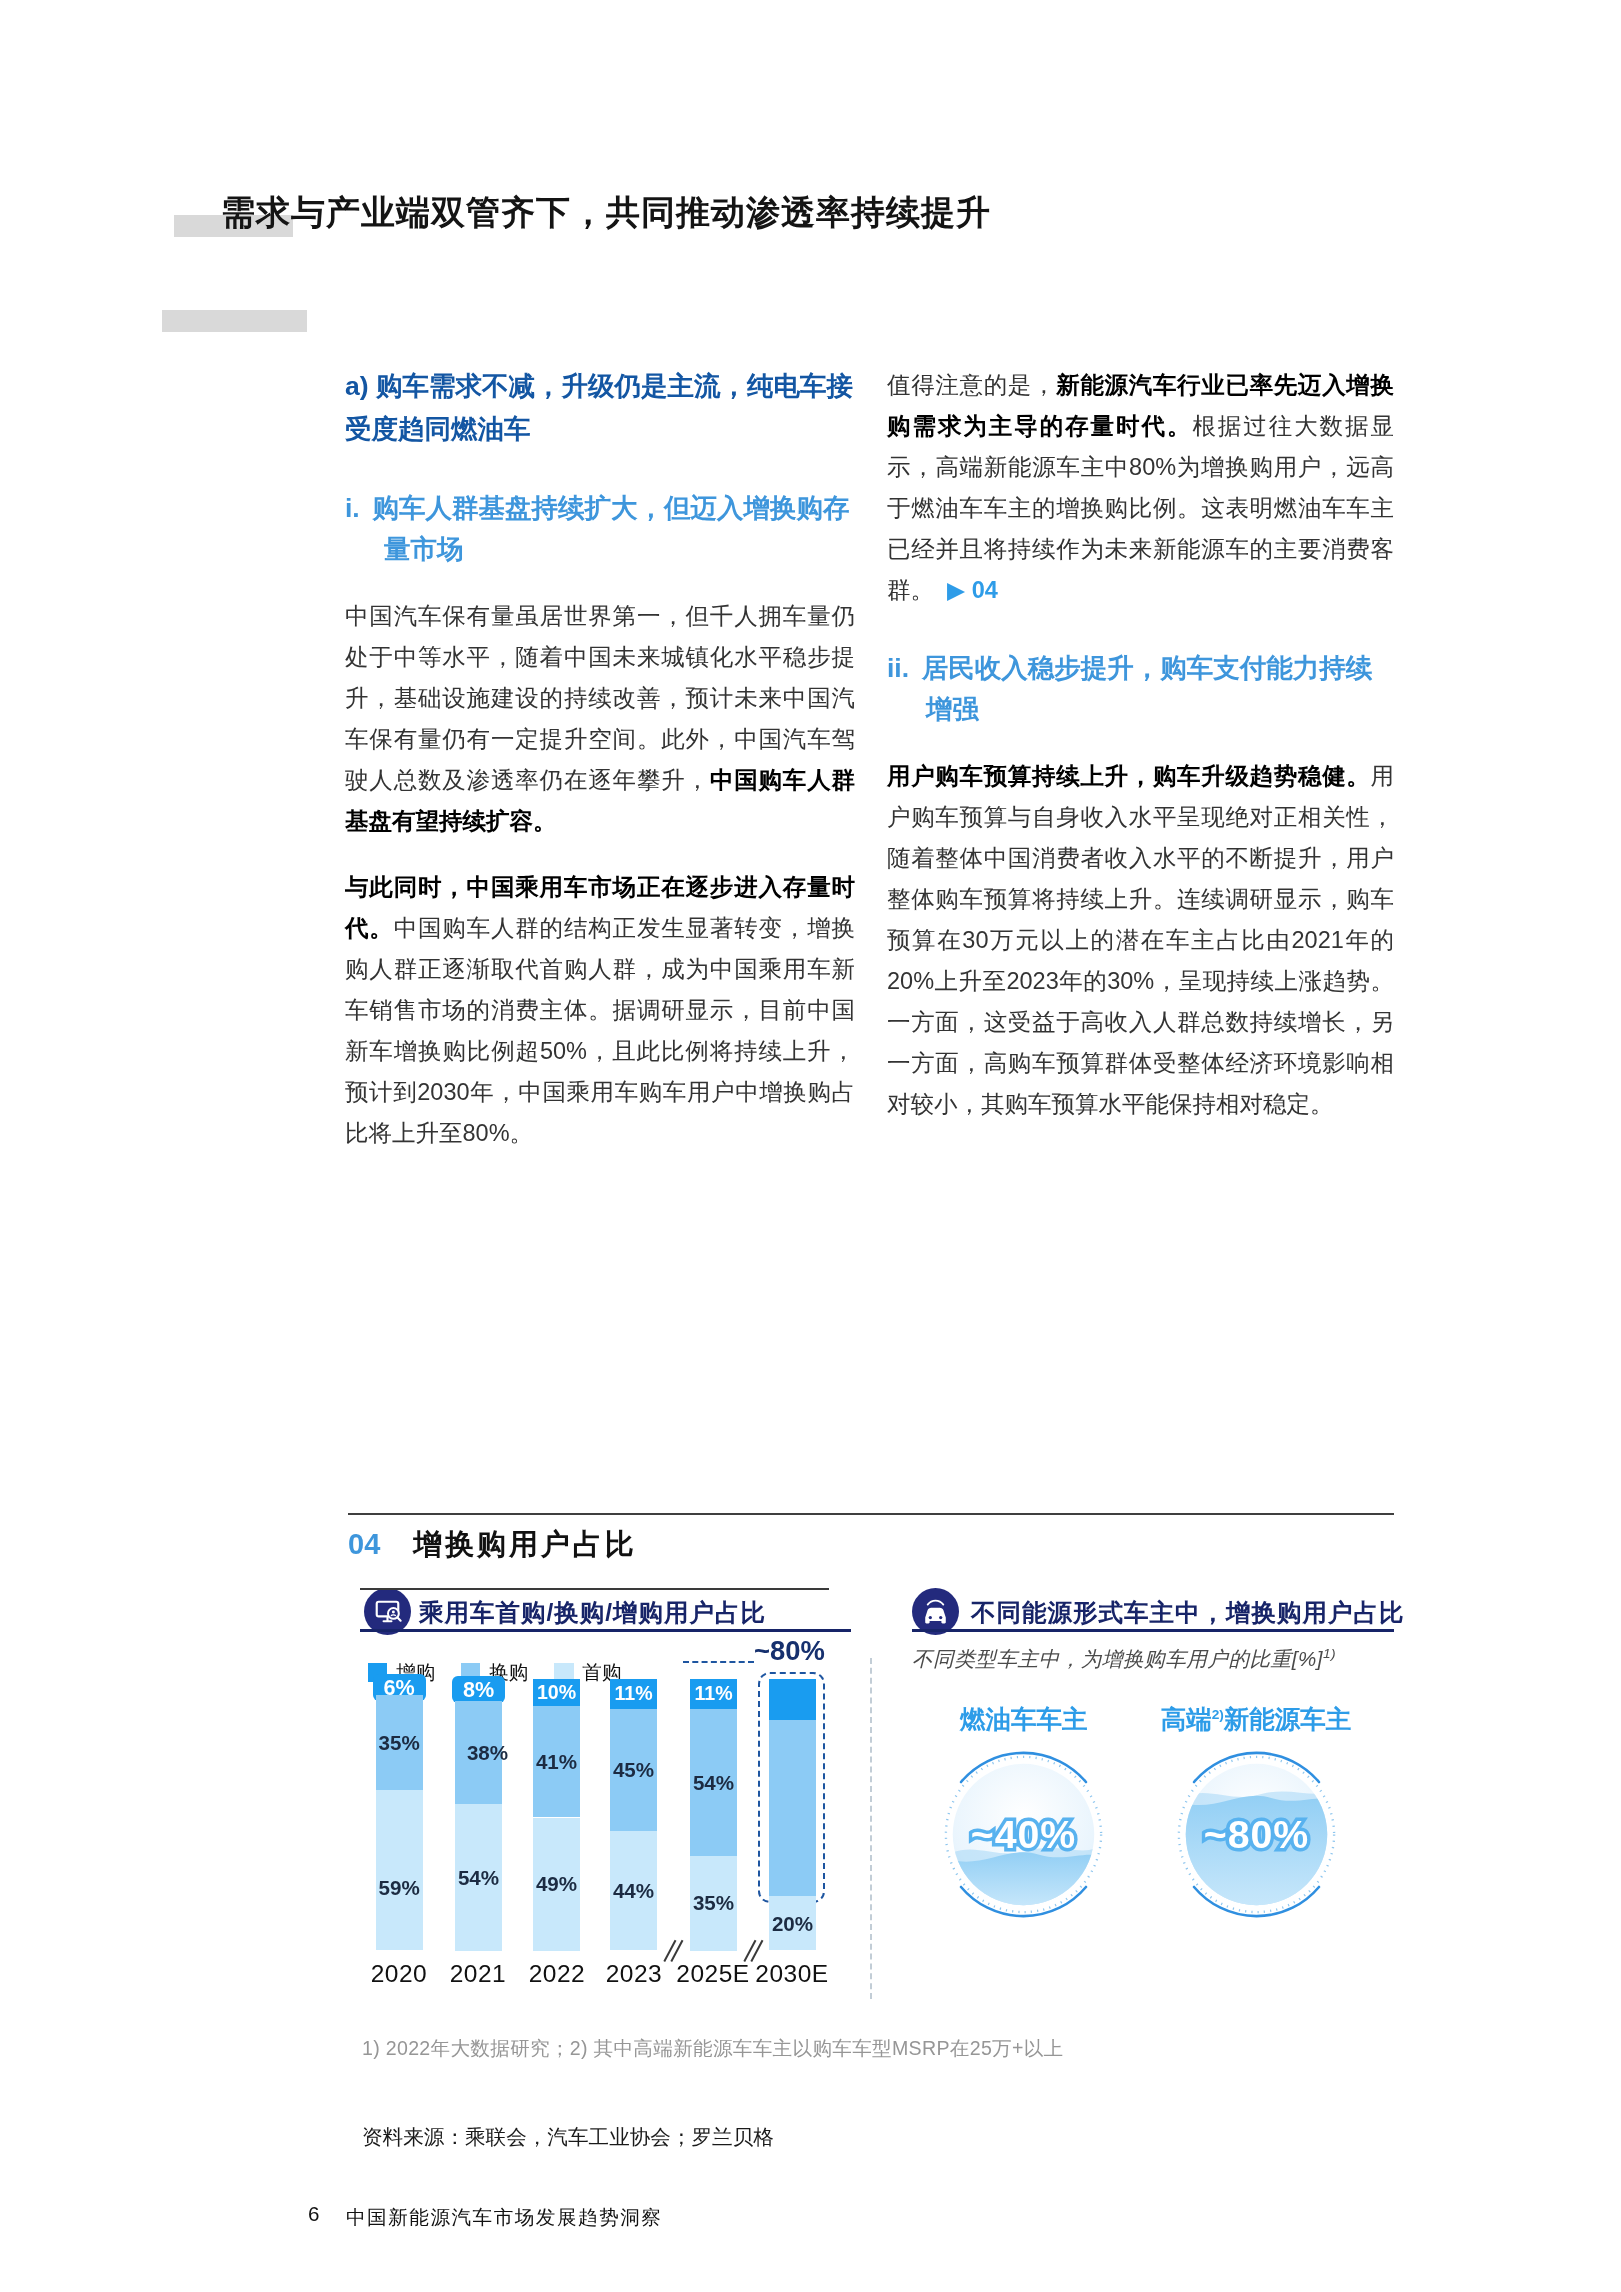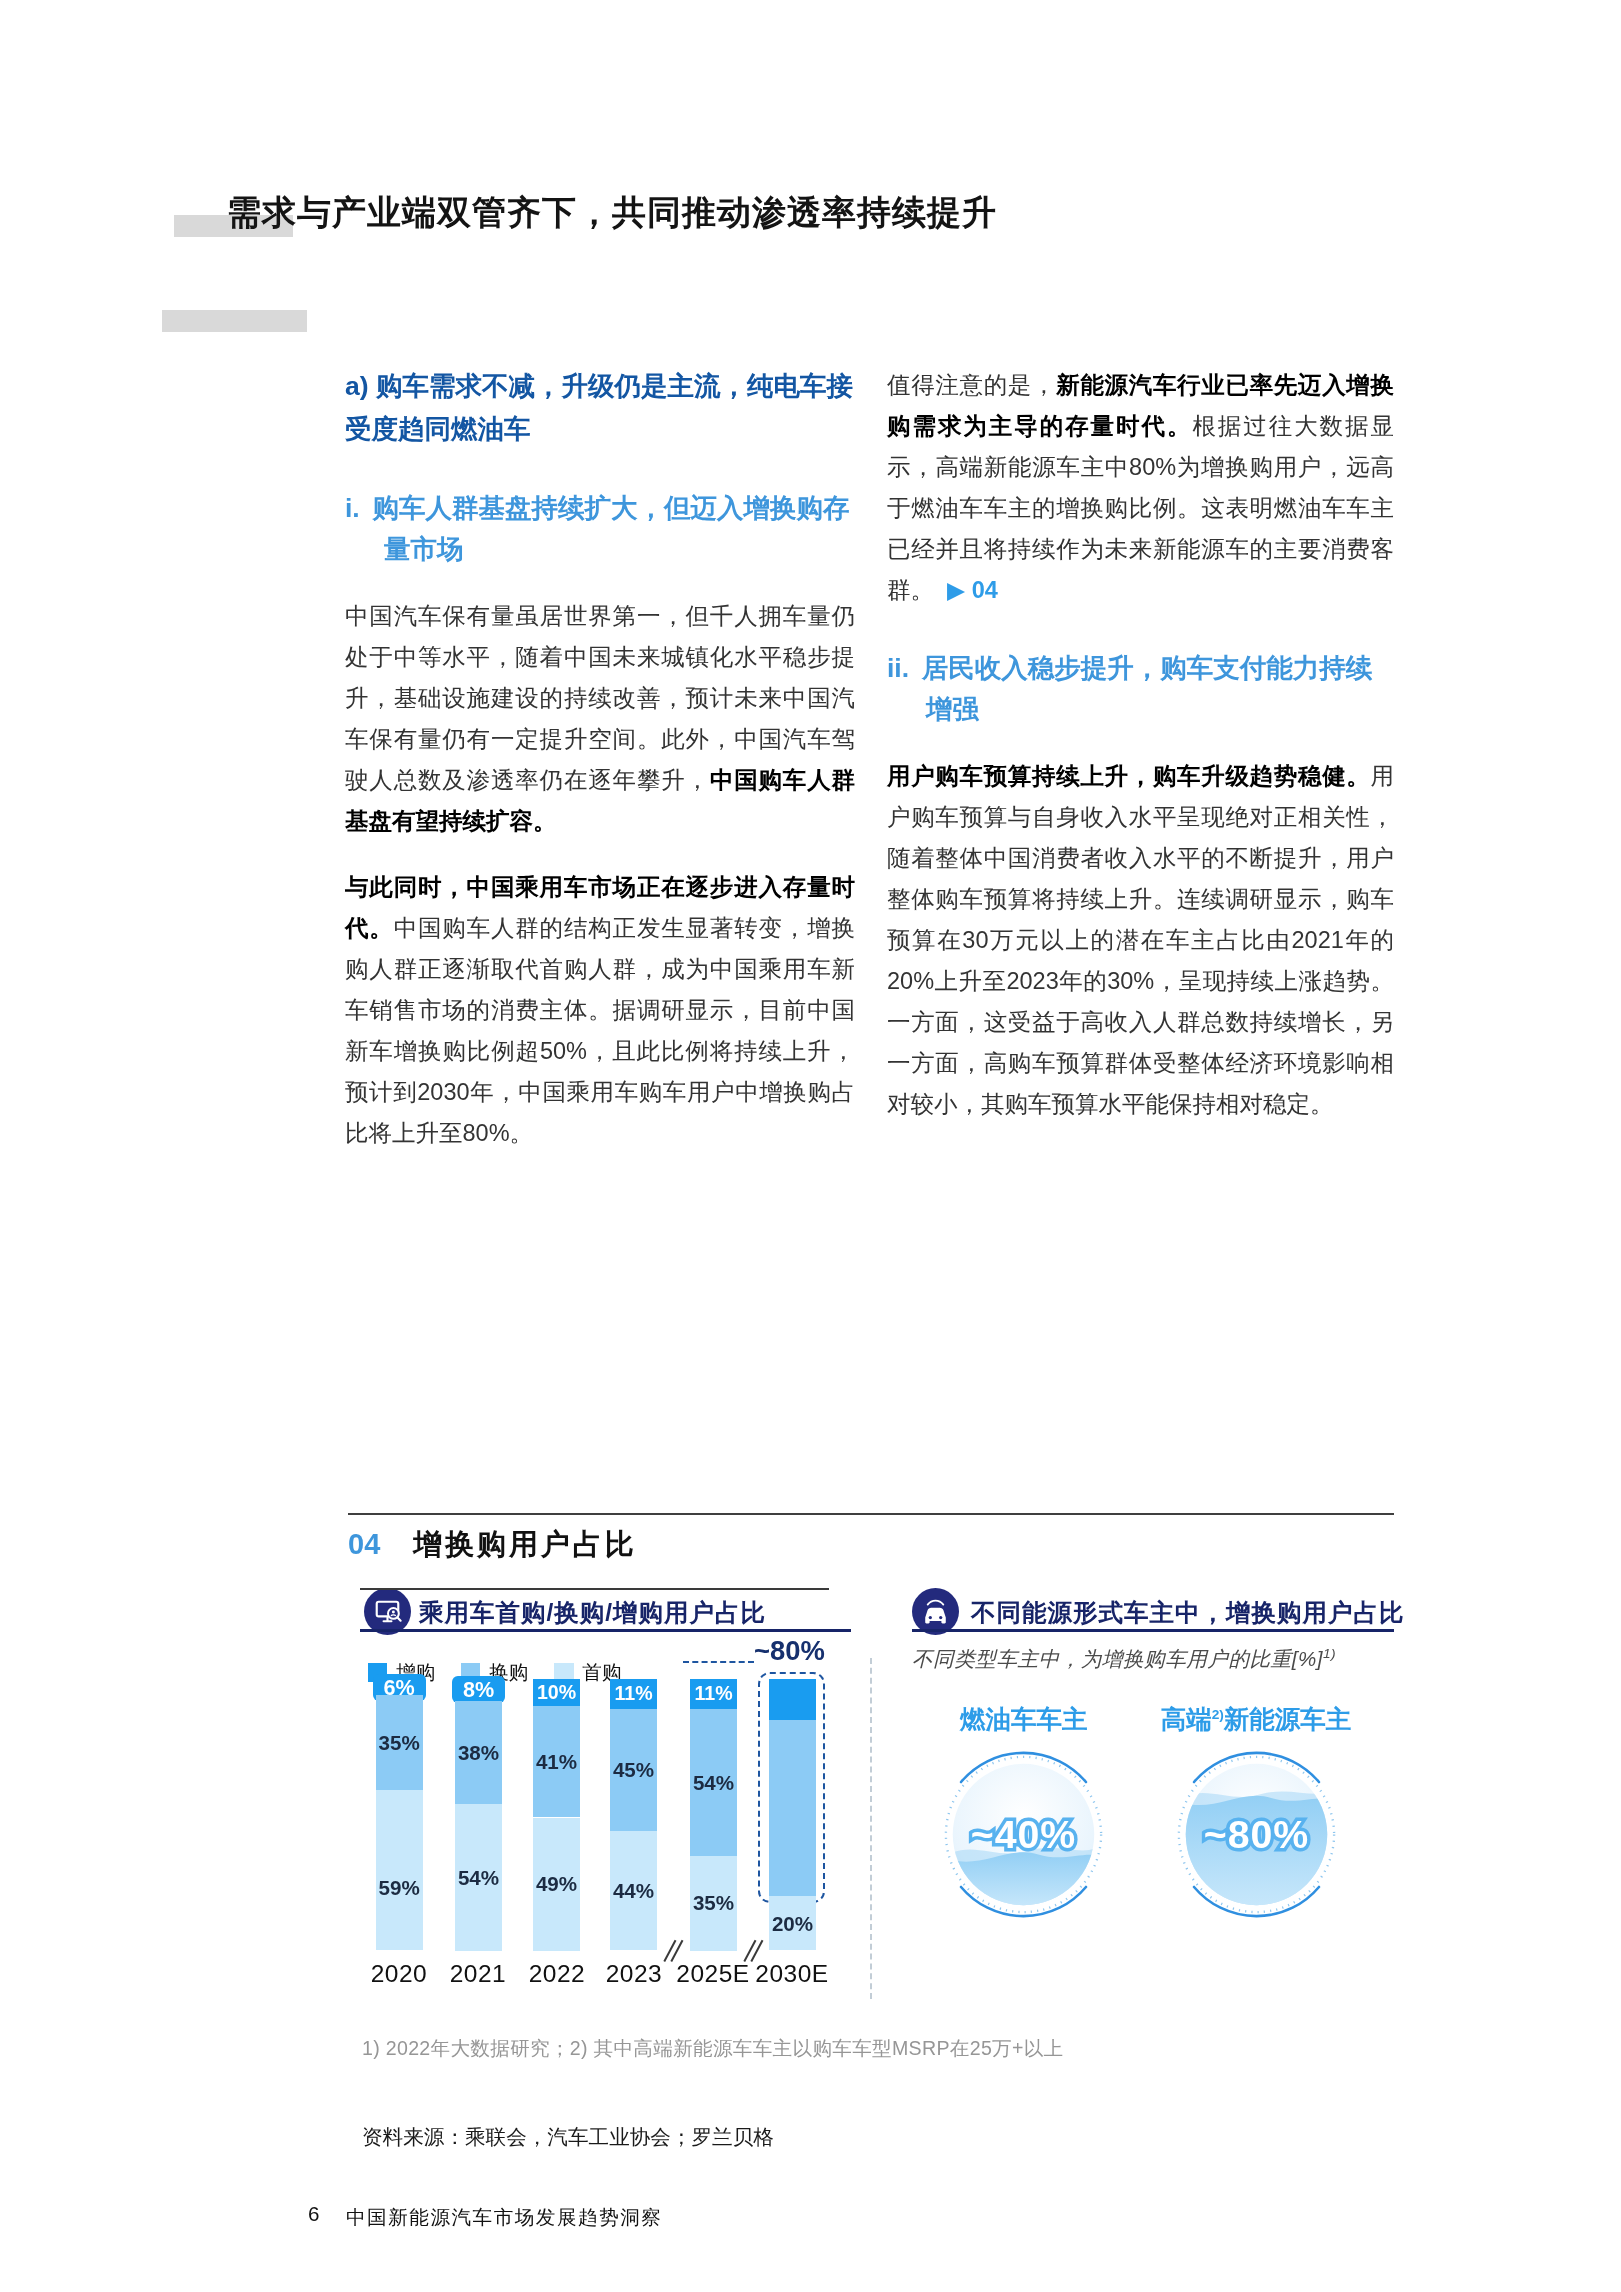--- a/index.html
+++ b/index.html
@@ -7,21 +7,21 @@
     width:1621px;height:2293px;position:relative;background:#ffffff;
     font-family:"Liberation Sans","DejaVu Sans",sans-serif;color:#222;
     overflow:hidden;
   }
   .abs{position:absolute;}
   
   .decor{background:#d9d9d9;}
   .decor1{left:174px;top:215px;width:119px;height:21.6px;}
   .decor2{left:162px;top:310px;width:145px;height:21.6px;}
   
-  .page-title{left:227px;top:190px;width:1078px;font-size:34px;font-weight:700;color:#141414;letter-spacing:1px;}
+  .page-title{left:221px;top:190px;width:1078px;font-size:34px;font-weight:700;color:#141414;letter-spacing:1px;}
   
   .col{top:365px;}
   .col-left{left:345px;width:510px;}
   .col-right{left:887px;width:507px;}
   .h-a{color:#1356A3;font-size:26.5px;font-weight:700;line-height:43px;margin:0 0 25.5px 0;}
   .h-blue{color:#3E96DC;font-size:26.5px;font-weight:700;line-height:41px;margin:37px 0 25.5px 0;padding-left:39px;text-indent:-39px;}
   p.body{font-size:23.5px;line-height:41px;color:#333;text-align:justify;margin:0 0 25.5px 0;}
   p.body b{color:#000;font-weight:700;}
   .fig-ref{color:#2E9CE8;font-weight:700;white-space:nowrap;}
   
@@ -145,21 +145,21 @@
   <div class="seg" style="left: 15.7px; top: 91px; width: 47px; height: 16.3px; background: rgb(25, 156, 240);"></div>
       <div class="seg-lbl white cap" style="left: 12.7px; top: 86px; width: 53px;">6%</div>
       <div class="seg" style="left: 15.7px; top: 107px; width: 47px; height: 95px; background: rgb(140, 203, 245);"></div>
       <div class="seg-lbl dark" style="left: 15.7px; top: 141px; width: 47px;">35%</div>
       <div class="seg" style="left: 15.7px; top: 202px; width: 47px; height: 160px; background: rgb(200, 232, 251);"></div>
       <div class="seg-lbl dark" style="left: 15.7px; top: 286px; width: 47px;">59%</div>
       <div class="year" style="left: -2px;">2020</div>
       <div class="seg" style="left: 95px; top: 91px; width: 47px; height: 22px; background: rgb(25, 156, 240);"></div>
       <div class="seg-lbl white cap" style="left: 92px; top: 88px; width: 53px;">8%</div>
       <div class="seg" style="left: 95px; top: 113px; width: 47px; height: 103px; background: rgb(140, 203, 245);"></div>
-      <div class="seg-lbl dark" style="left: 95px; top: 151px; width: 47px;">38%</div>
+      <div class="seg-lbl dark" style="left: 104px; top: 151px; width: 47px;">38%</div>
       <div class="seg" style="left: 95px; top: 216px; width: 47px; height: 147px; background: rgb(200, 232, 251);"></div>
       <div class="seg-lbl dark" style="left: 95px; top: 276px; width: 47px;">54%</div>
       <div class="year" style="left: 77px;">2021</div>
       <div class="seg" style="left: 173px; top: 91px; width: 47px; height: 27px; background: rgb(25, 156, 240);"></div>
       <div class="seg-lbl white" style="left: 173px; top: 91px; width: 47px;">10%</div>
       <div class="seg" style="left: 173px; top: 118px; width: 47px; height: 111px; background: rgb(140, 203, 245);"></div>
       <div class="seg-lbl dark" style="left: 173px; top: 160px; width: 47px;">41%</div>
       <div class="seg" style="left: 173px; top: 230px; width: 47px; height: 133px; background: rgb(200, 232, 251);"></div>
       <div class="seg-lbl dark" style="left: 173px; top: 282px; width: 47px;">49%</div>
       <div class="year" style="left: 156px;">2022</div>

